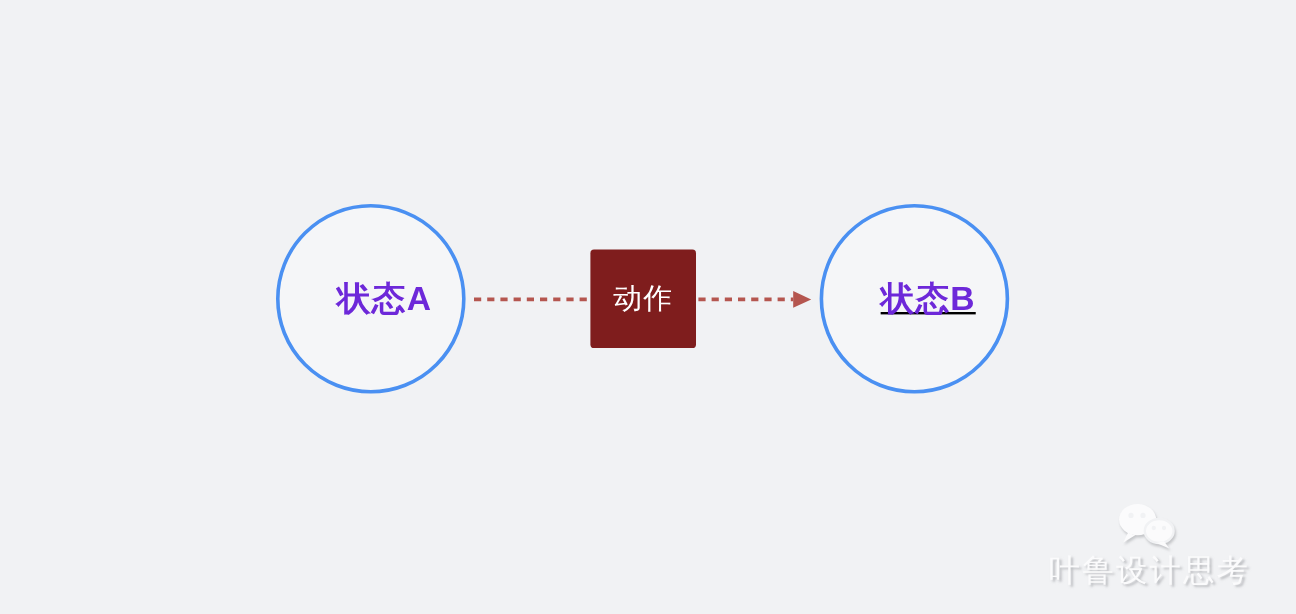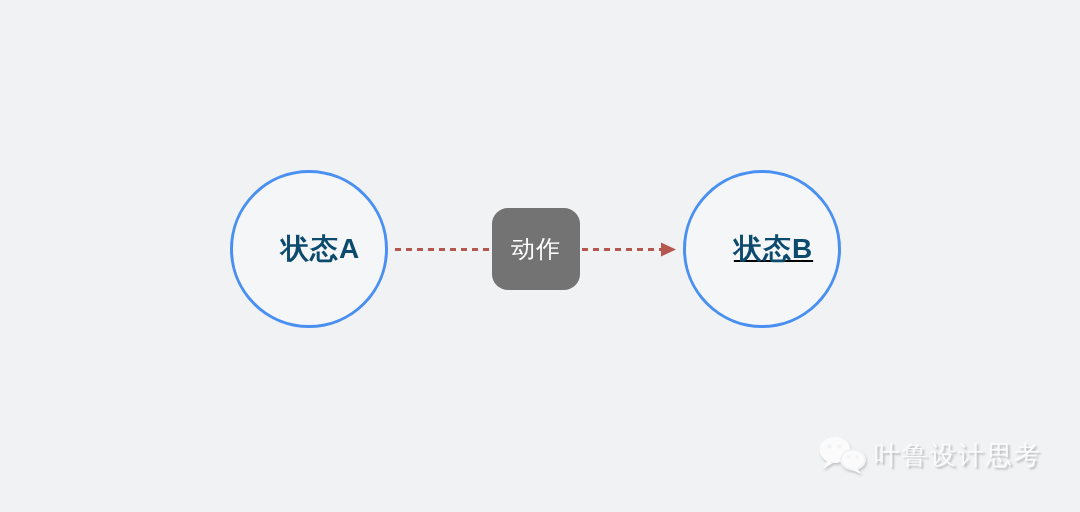--- a/index.html
+++ b/index.html
@@ -27,34 +27,34 @@
     height: 158px;
     top: 170px;
     border: 3px solid #4a90f2;
     border-radius: 50%;
     background: #f5f6f8;
     z-index: 2;
   }
   #node-state-a { left: 230px; }
   #node-state-b { left: 683px; text-decoration: underline; }
   .node.circle .node-label {
-    color: #0c4a6e;
+    color: #6d28d9;
     font-size: 28px;
     font-weight: 600;
     letter-spacing: 1px;
     white-space: nowrap;
     margin-left: 23px;
   }
   #node-action {
     left: 492px;
     top: 208px;
     width: 88px;
     height: 82px;
-    background: #737373;
-    border-radius: 16px;
+    background: #7f1d1d;
+    border-radius: 3px;
     z-index: 3;
   }
   #node-action .node-label {
     color: #ffffff;
     font-size: 24px;
     font-weight: 500;
     letter-spacing: 1px;
     white-space: nowrap;
   }
   .edge-svg {
@@ -62,24 +62,25 @@
     left: 0;
     top: 0;
     width: 1080px;
     height: 512px;
     z-index: 1;
     pointer-events: none;
   }
   .watermark {
     position: absolute;
     right: 38px;
-    bottom: 37px;
+    bottom: 19px;
     display: flex;
     align-items: center;
     z-index: 4;
+    flex-direction: column;
   }
   .wechat-icon-svg {
     width: 52px;
     height: 40px;
     margin-right: 6px;
     filter: drop-shadow(1px 2px 1px rgba(160,162,166,0.55));
   }
   .wm-text {
     color: #fbfbfc;
     font-size: 26px;

